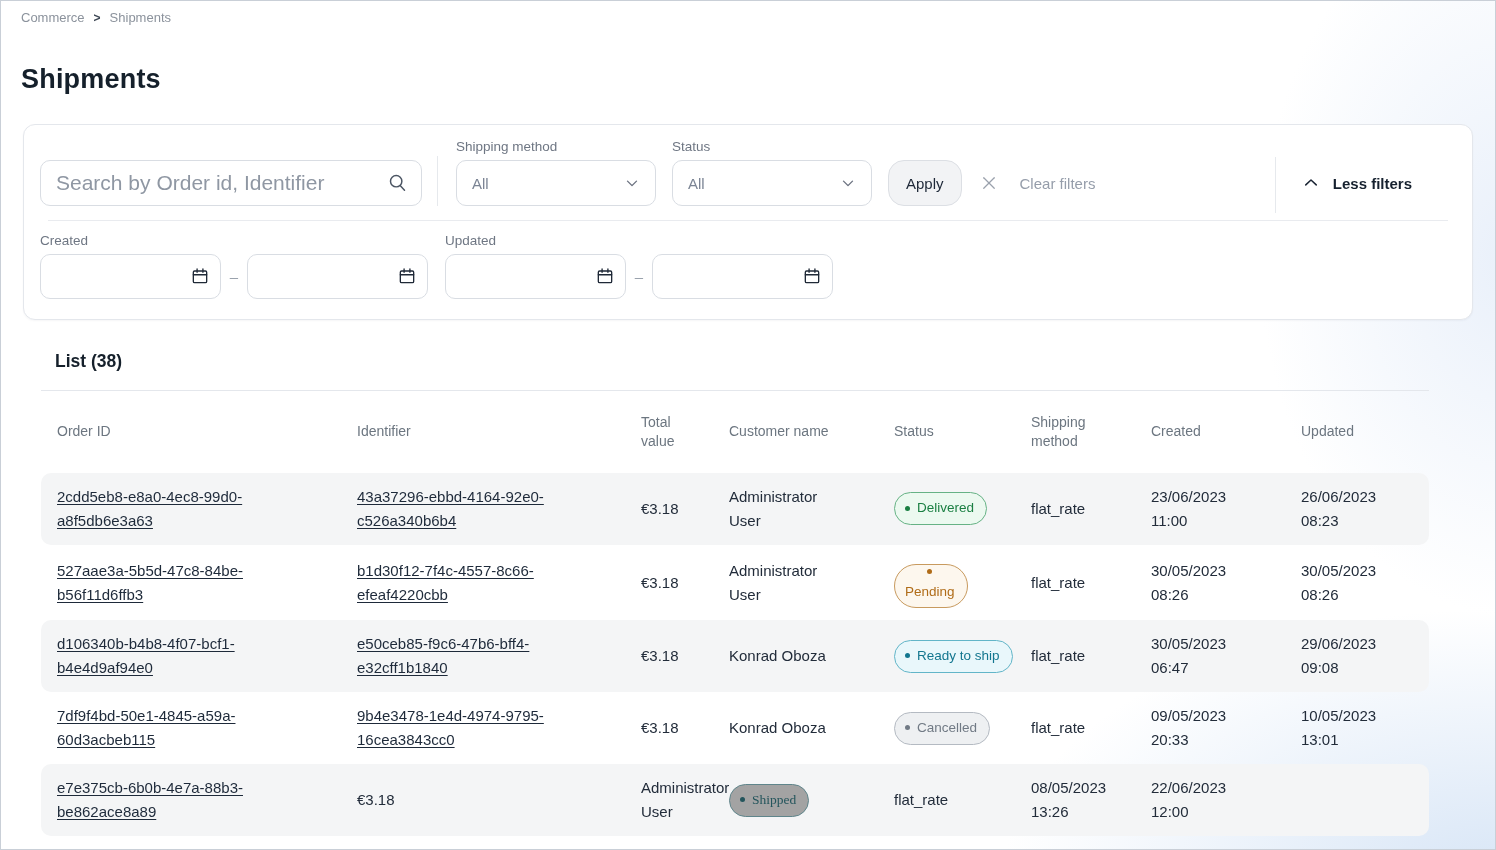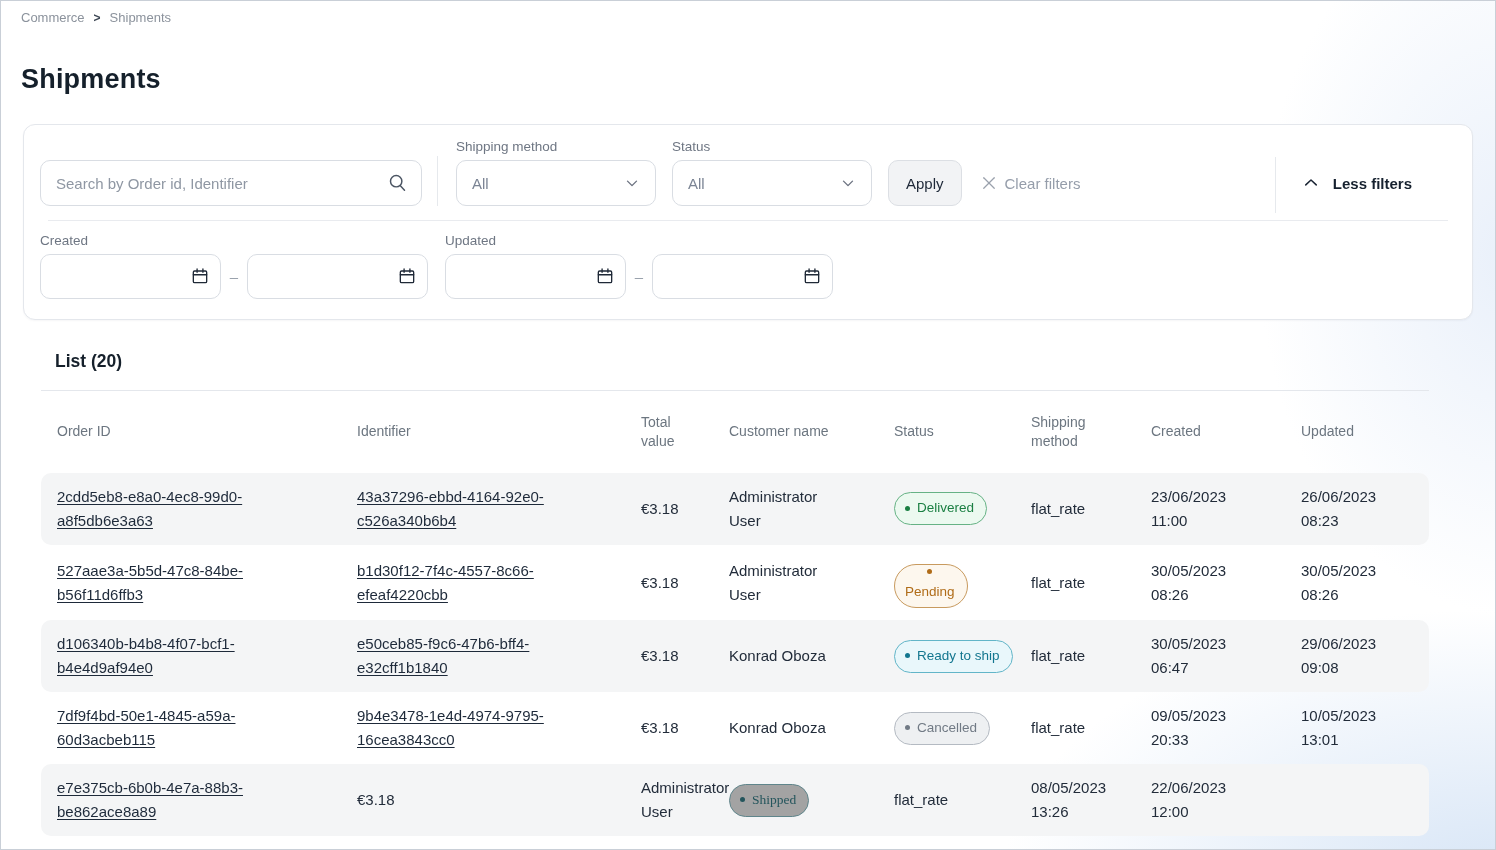--- a/index.html
+++ b/index.html
@@ -30,39 +30,39 @@
     border: 1px solid #e4e7ec;
     border-radius: 12px;
     box-shadow: 0 1px 2px rgba(16,24,40,.04);
     padding: 14px 16px 20px 16px;
   }
   .frow1 { display: flex; align-items: flex-end; }
   .field-label { font-size: 13.5px; color: #6e7683; margin-bottom: 6px; display:block; }
   .search-wrap { position: relative; width: 382px; }
   .search-wrap input {
     width: 100%; height: 46px; border: 1px solid #d9dde3; border-radius: 10px;
-    padding: 0 44px 0 15px; font-size: 15px; color:#000000; outline: none;
+    padding: 0 44px 0 15px; font-size: 21px; color:#000000; outline: none;
     font-family: inherit; background:#fff;
   }
   .search-wrap input::placeholder { color: #8f97a3; }
   .search-icon { position: absolute; right: 14px; top: 12px; }
 
   .vdiv1 { width:1px; background:#e6e9ed; height:50px; margin: 0 18px 0 15px; align-self:flex-end; }
   .select-field { width: 200px; margin-right: 16px; }
   .select-box {
     height: 46px; border: 1px solid #d9dde3; border-radius: 10px; background:#fff;
     display:flex; align-items:center; justify-content:space-between; padding: 0 14px 0 15px;
     font-size: 15px; color:#7b8494; cursor: pointer;
   }
   .apply-btn {
     height: 46px; padding: 0 17px; border: 1px solid #dcdfe4; background: #f2f3f5;
-    border-radius: 10px; font-size: 15px; color: #1d2737; font-family: inherit; cursor:pointer;
+    border-radius: 16px; font-size: 15px; color: #1d2737; font-family: inherit; cursor:pointer;
   }
   .clear-btn {
-    display:flex; align-items:center; gap: 7px; border:none; background:transparent;
+    display:flex; align-items:center; gap: 22px; border:none; background:transparent;
     font-size: 15px; color: #959daa; font-family: inherit; height:46px; margin-left: 18px; cursor:pointer;
   }
   .frow1-right { margin-left:auto; display:flex; align-items:center; align-self:flex-end; height:46px;padding-left:36px; }
   .vdiv2 { width:1px; background:#e6e9ed; height:56px; align-self:center; margin-bottom:-4px; }
   .less-filters-btn {
     display:flex; align-items:center; gap:13px; border:none; background:transparent; cursor:pointer;
     font-family: inherit; font-size: 15px; font-weight: 700; color: #16212f; padding: 0 44px 0 26px;
   }
 
   .hdiv { height:1px; background:#e9ebef; margin: 14px 8px 12px 8px; }
@@ -238,21 +238,21 @@
               <line x1="15.5" y1="3.5" x2="15.5" y2="7.5"></line>
               <line x1="4" y1="10.5" x2="20" y2="10.5"></line>
             </svg>
           </span>
         </div>
       </div>
     </div>
   </div>
 </div>
 
-<h2 class="list-title">List (20)</h2>
+<h2 class="list-title">List (38)</h2>
 <div class="list-divider"></div>
 
 <div class="table">
   <div class="grid-row thead">
     <div class="th">
         <span>Order ID</span>
       </div>
     <div class="th">
         <span>Identifier</span>
       </div>

